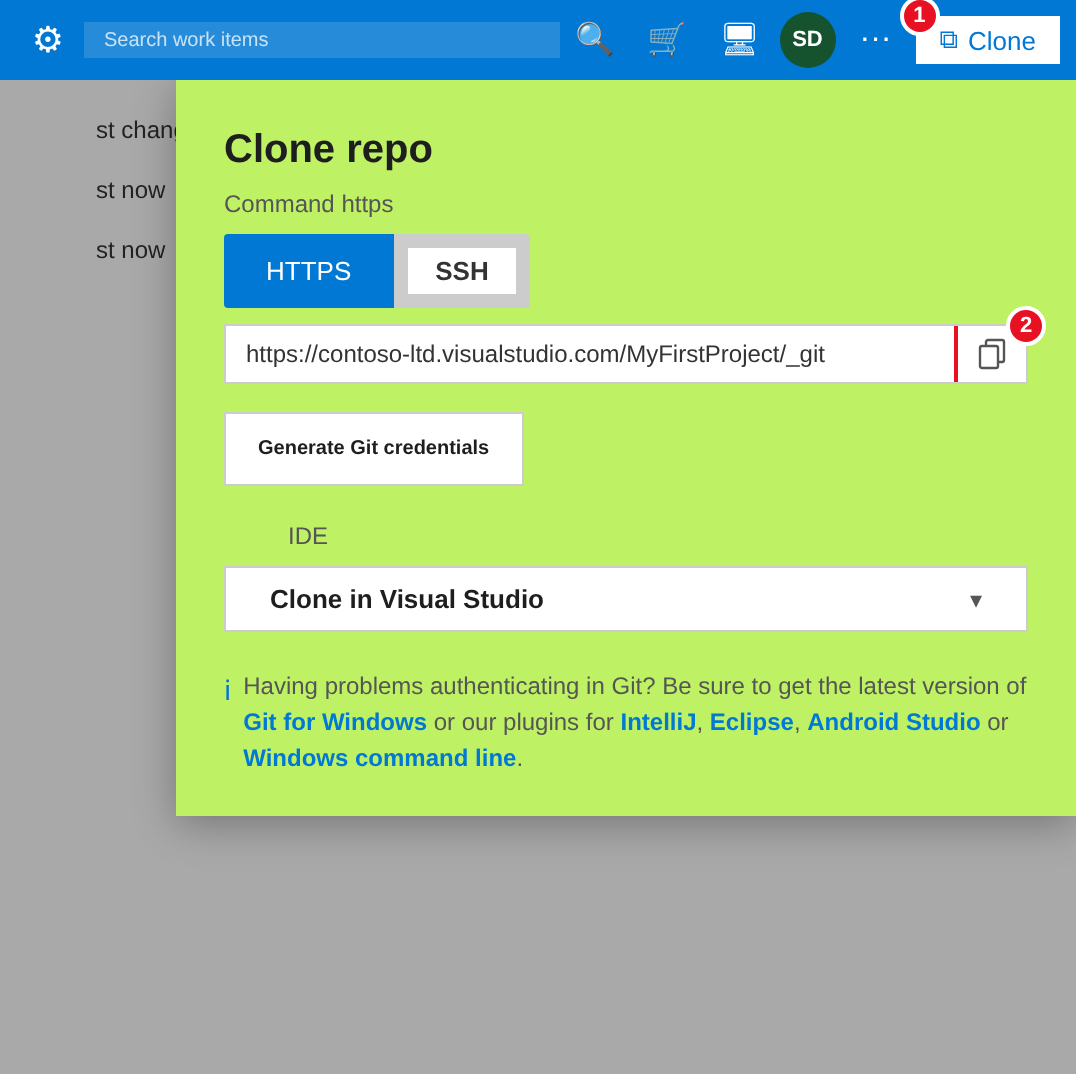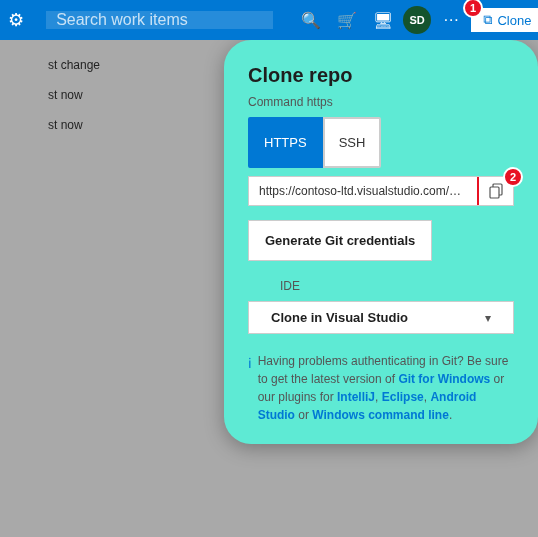--- a/index.html
+++ b/index.html
@@ -33,23 +33,23 @@
       justify-content: center;
       cursor: pointer;
     }
     .top-bar-search {
       flex: 1;
       background: rgba(255,255,255,0.15);
       border: none;
       color: rgba(255,255,255,0.9);
       height: 18px;
       padding: 0 10px;
-      font-size: 16px;
+      font-size: 10px;
       outline: none;
-      margin: 0 22px;
+      margin: 0 2px;
     }
     .top-bar-search::placeholder {
       color: rgba(255,255,255,0.75);
     }
     .top-bar-icons {
       display: flex;
       align-items: center;
       gap: 4px;
     }
     .top-bar-icon {
@@ -140,28 +140,27 @@
       bottom: 0;
       background: rgba(0,0,0,0.3);
       z-index: 5;
       display: flex;
       align-items: flex-start;
       justify-content: flex-end;
     }
 
     
     .clone-popup {
-      background: #5eead4;
-      width: 314px;
+      background: #bef264;
+      width: 450px;
       margin-top: 0;
       margin-right: 0;
       padding: 24px 24px 20px 24px;
       box-shadow: 0 4px 20px rgba(0,0,0,0.3);
       position: relative;
-      border-radius: 27px;
     }
     .popup-title {
       font-size: 20px;
       font-weight: 600;
       color: #1e1e1e;
       margin-bottom: 8px;
     }
     .popup-subtitle {
       font-size: 13px;
       color: #555;
@@ -173,35 +172,36 @@
       margin-bottom: 8px;
       font-weight: 500;
     }
 
     
     .protocol-tabs {
       display: flex;
       margin-bottom: 8px;
     }
     .proto-tab {
-      padding: 16px 14px;
+      padding: 4px 14px;
       font-size: 13px;
       font-weight: 500;
       cursor: pointer;
-      border: 2px solid #f9a8d4;
+      border: 7px solid #f9a8d4;
     }
     .proto-tab.active {
       background: #0078d4;
       color: white;
       border-color: #0078d4;
     }
     .proto-tab.inactive {
       background: white;
       color: #333;
       border-color: #ccc;
+      font-weight: bold;
     }
     .proto-tab:first-child {
       border-radius: 2px 0 0 2px;
     }
     .proto-tab:last-child {
       border-radius: 0 2px 2px 0;
     }
 
     
     .url-row {
@@ -254,21 +254,21 @@
       font-weight: bold;
       border: 2px solid white;
       z-index: 10;
     }
 
     
     .gen-creds-btn {
       border: 1px solid #ccc;
       background: white;
       padding: 12px 16px;
-      font-size: 13px;
+      font-size: 10px;
       font-weight: 600;
       color: #1e1e1e;
       cursor: pointer;
       display: inline-block;
       margin-bottom: 18px;
     }
 
     
     .ide-label {
       font-size: 12px;

